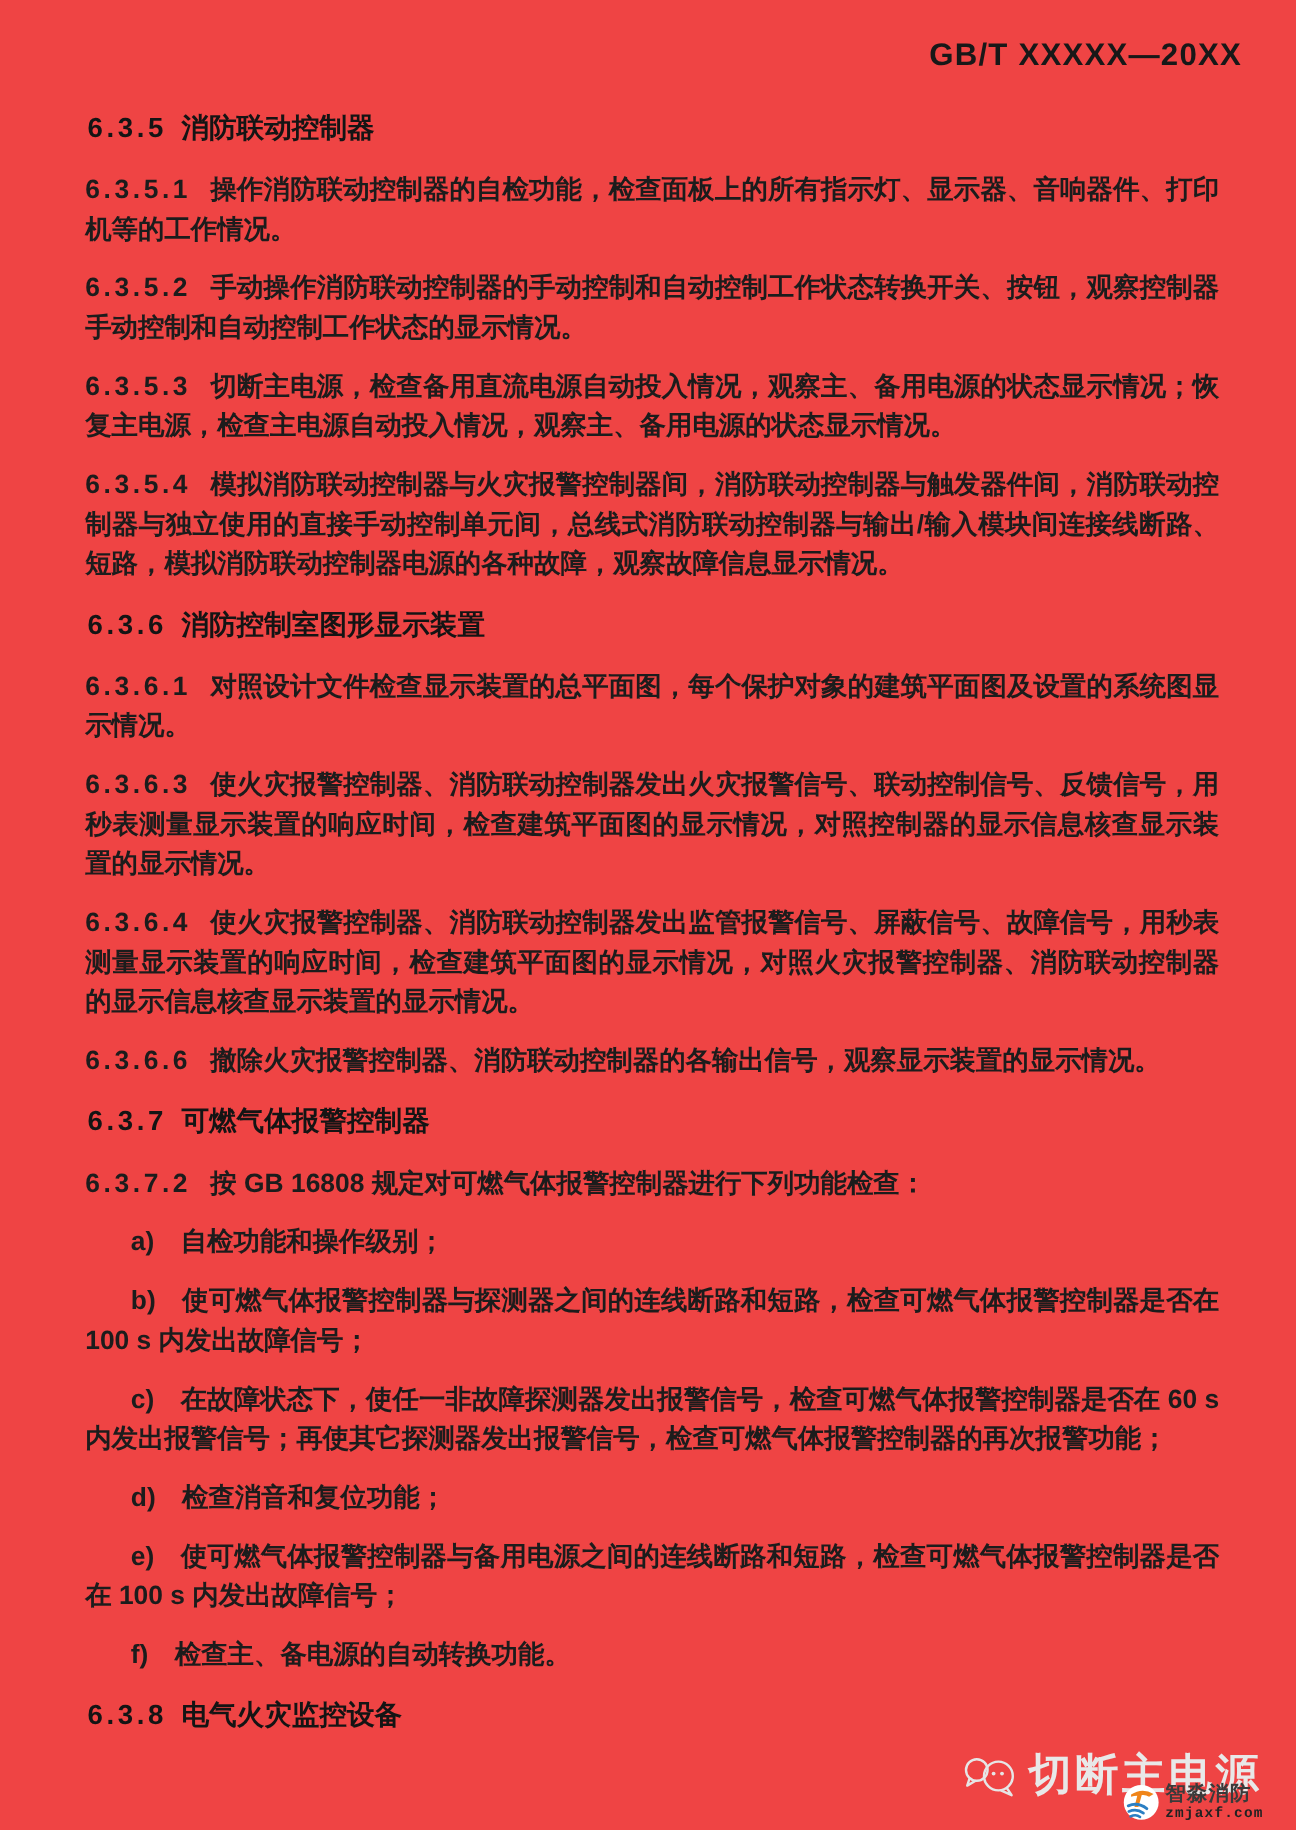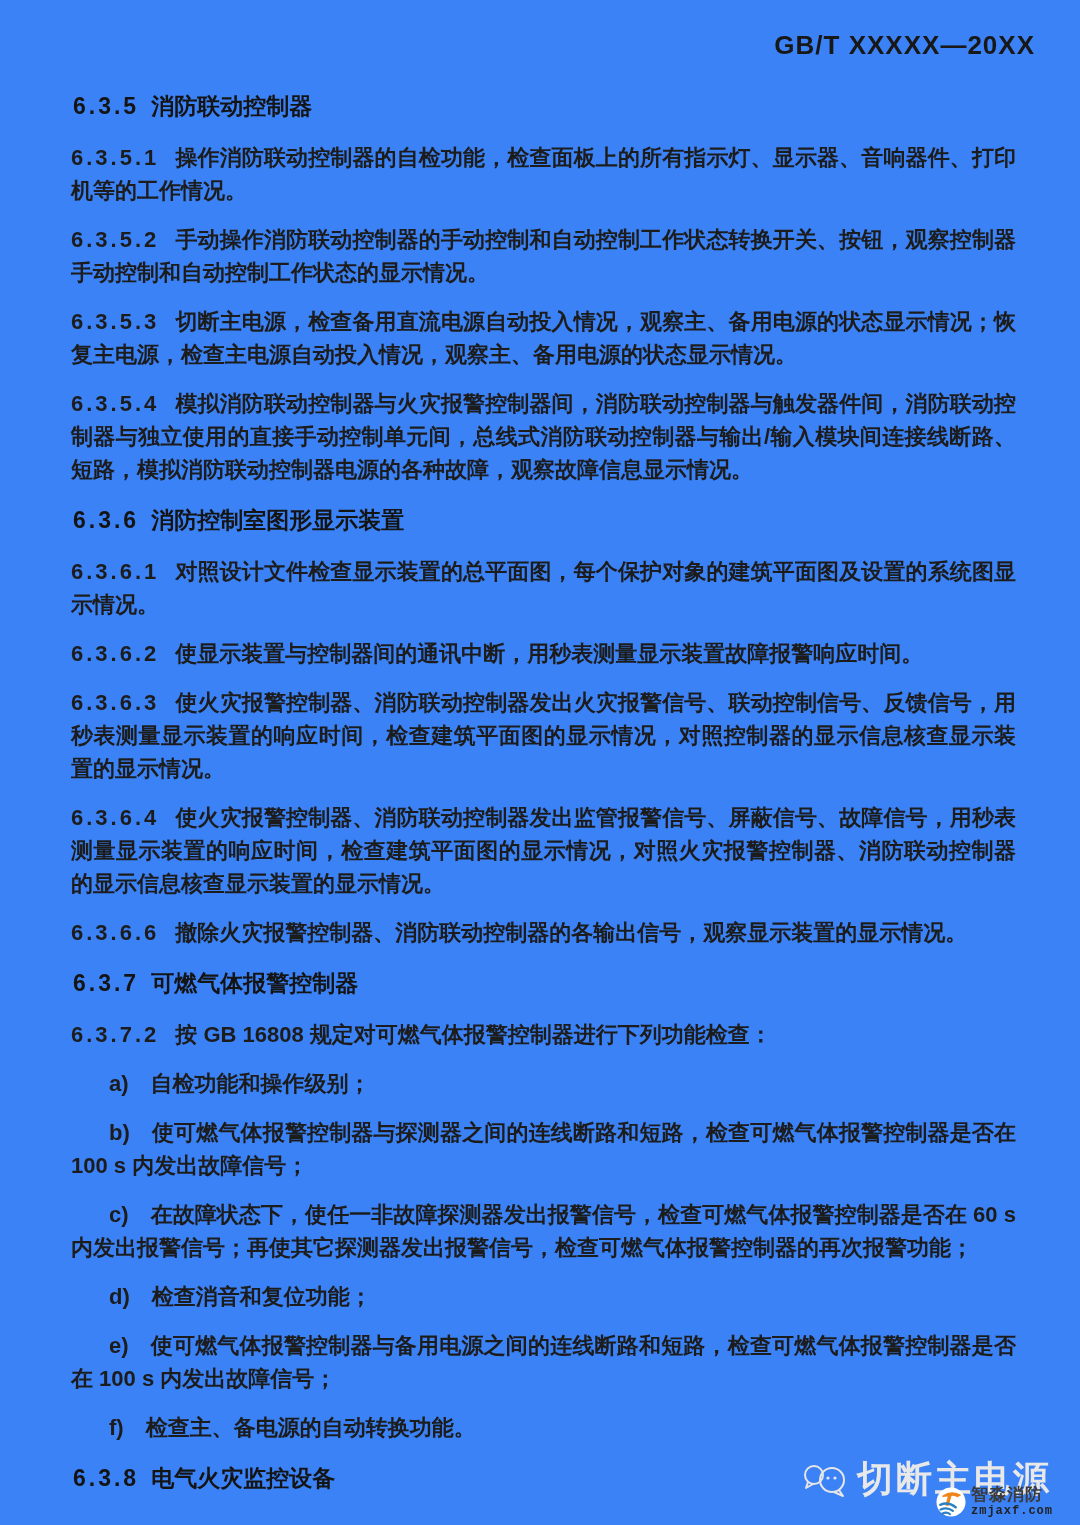--- a/index.html
+++ b/index.html
@@ -1,20 +1,20 @@
 <!DOCTYPE html>
 <html><head>
 <meta charset="utf-8">
 <style>
   html,body { margin:0; padding:0; background:#ffffff; }
   .page {
     position:relative;
     width:1080px;
     height:1525px;
-    background:#3b82f6;
+    background:#ef4444;
     color:#1c1c1c;
     font-family:"Liberation Sans","DejaVu Sans",sans-serif;
     overflow:hidden;
   }
   .header-right {
     position:absolute;
     top:30px;
     right:45px;
     font-size:26px;
     font-weight:700;
@@ -104,21 +104,20 @@
     <p class="clause"><span class="num">6.3.5.2</span><span>手动操作消防联动控制器的手动控制和自动控制工作状态转换开关、按钮，观察控制器手动控制和自动控制工作状态的显示情况。</span></p>
 
     <p class="clause"><span class="num">6.3.5.3</span><span>切断主电源，检查备用直流电源自动投入情况，观察主、备用电源的状态显示情况；恢复主电源，检查主电源自动投入情况，观察主、备用电源的状态显示情况。</span></p>
 
     <p class="clause"><span class="num">6.3.5.4</span><span>模拟消防联动控制器与火灾报警控制器间，消防联动控制器与触发器件间，消防联动控制器与独立使用的直接手动控制单元间，总线式消防联动控制器与输出/输入模块间连接线断路、短路，模拟消防联动控制器电源的各种故障，观察故障信息显示情况。</span></p>
 
     <p class="heading"><span class="num">6.3.6</span><span>消防控制室图形显示装置</span></p>
 
     <p class="clause"><span class="num">6.3.6.1</span><span>对照设计文件检查显示装置的总平面图，每个保护对象的建筑平面图及设置的系统图显示情况。</span></p>
 
-    <p class="clause"><span class="num">6.3.6.2</span><span>使显示装置与控制器间的通讯中断，用秒表测量显示装置故障报警响应时间。</span></p>
 
     <p class="clause"><span class="num">6.3.6.3</span><span>使火灾报警控制器、消防联动控制器发出火灾报警信号、联动控制信号、反馈信号，用秒表测量显示装置的响应时间，检查建筑平面图的显示情况，对照控制器的显示信息核查显示装置的显示情况。</span></p>
 
     <p class="clause"><span class="num">6.3.6.4</span><span>使火灾报警控制器、消防联动控制器发出监管报警信号、屏蔽信号、故障信号，用秒表测量显示装置的响应时间，检查建筑平面图的显示情况，对照火灾报警控制器、消防联动控制器的显示信息核查显示装置的显示情况。</span></p>
 
 
     <p class="clause"><span class="num">6.3.6.6</span><span>撤除火灾报警控制器、消防联动控制器的各输出信号，观察显示装置的显示情况。</span></p>
 
     <p class="heading"><span class="num">6.3.7</span><span>可燃气体报警控制器</span></p>
 

